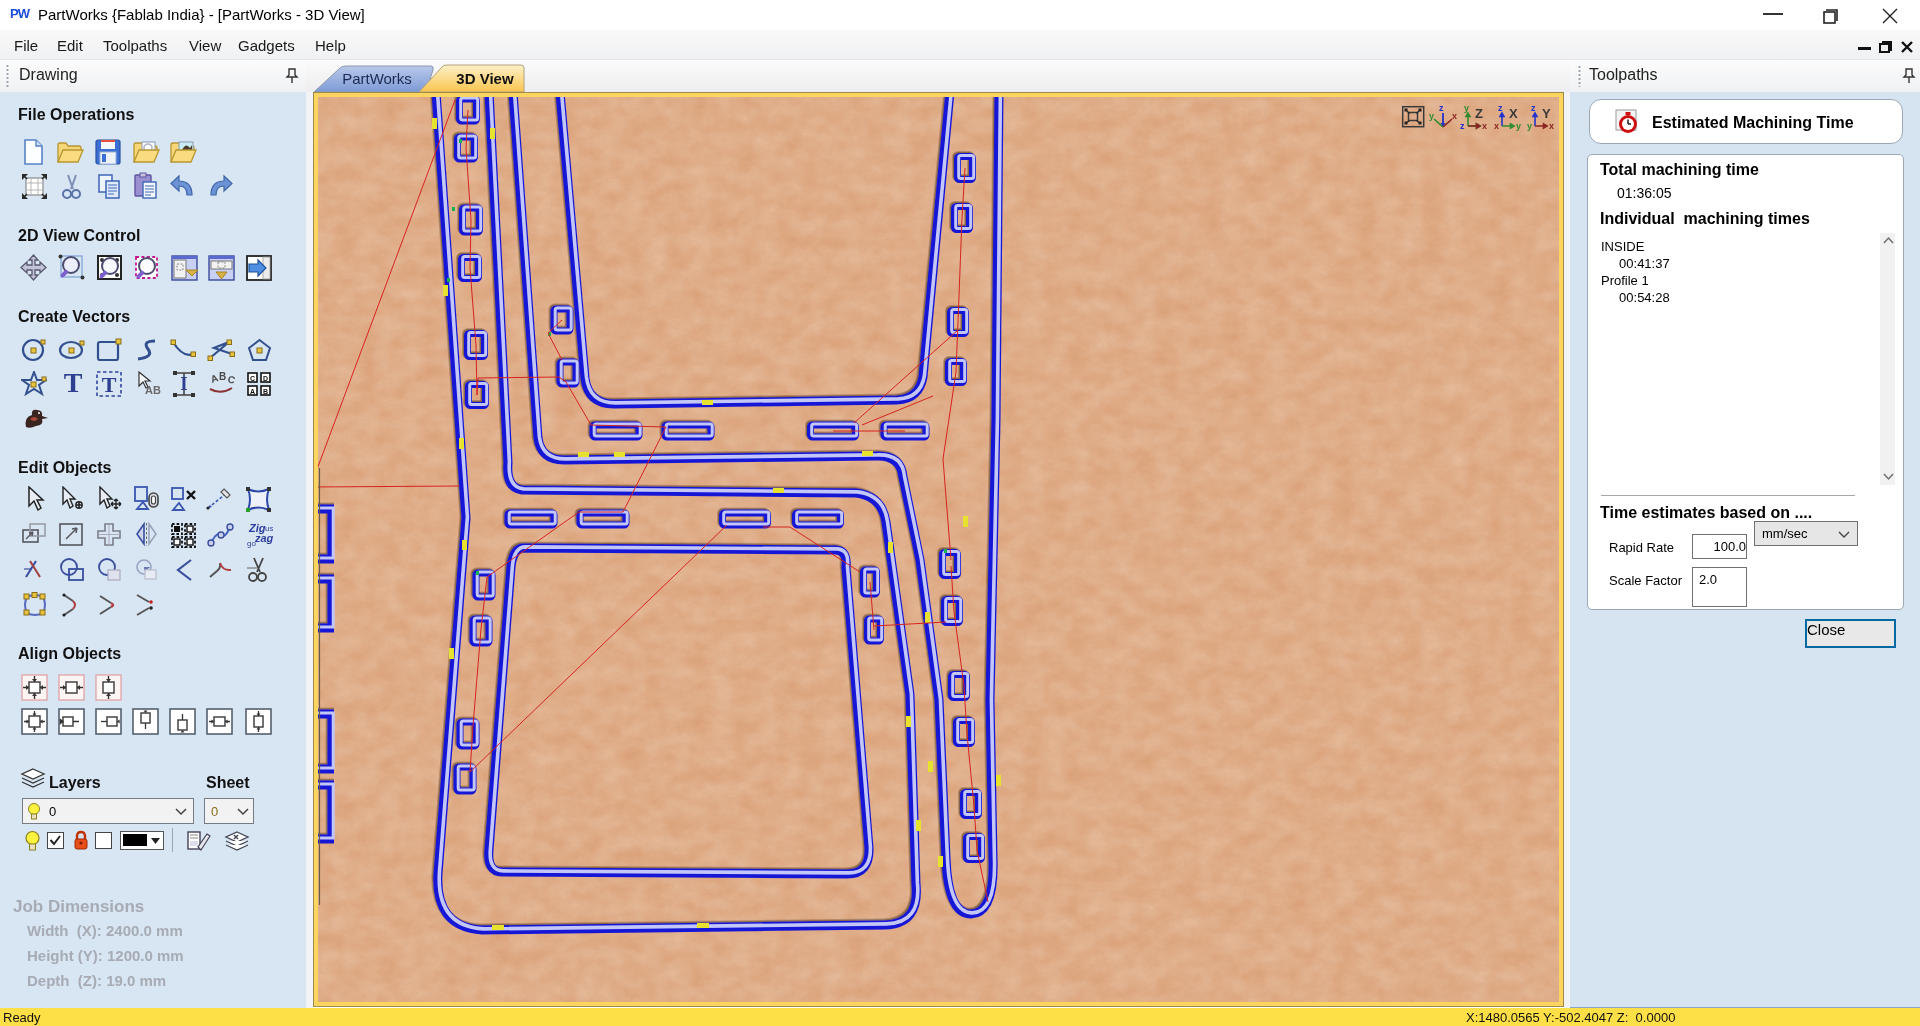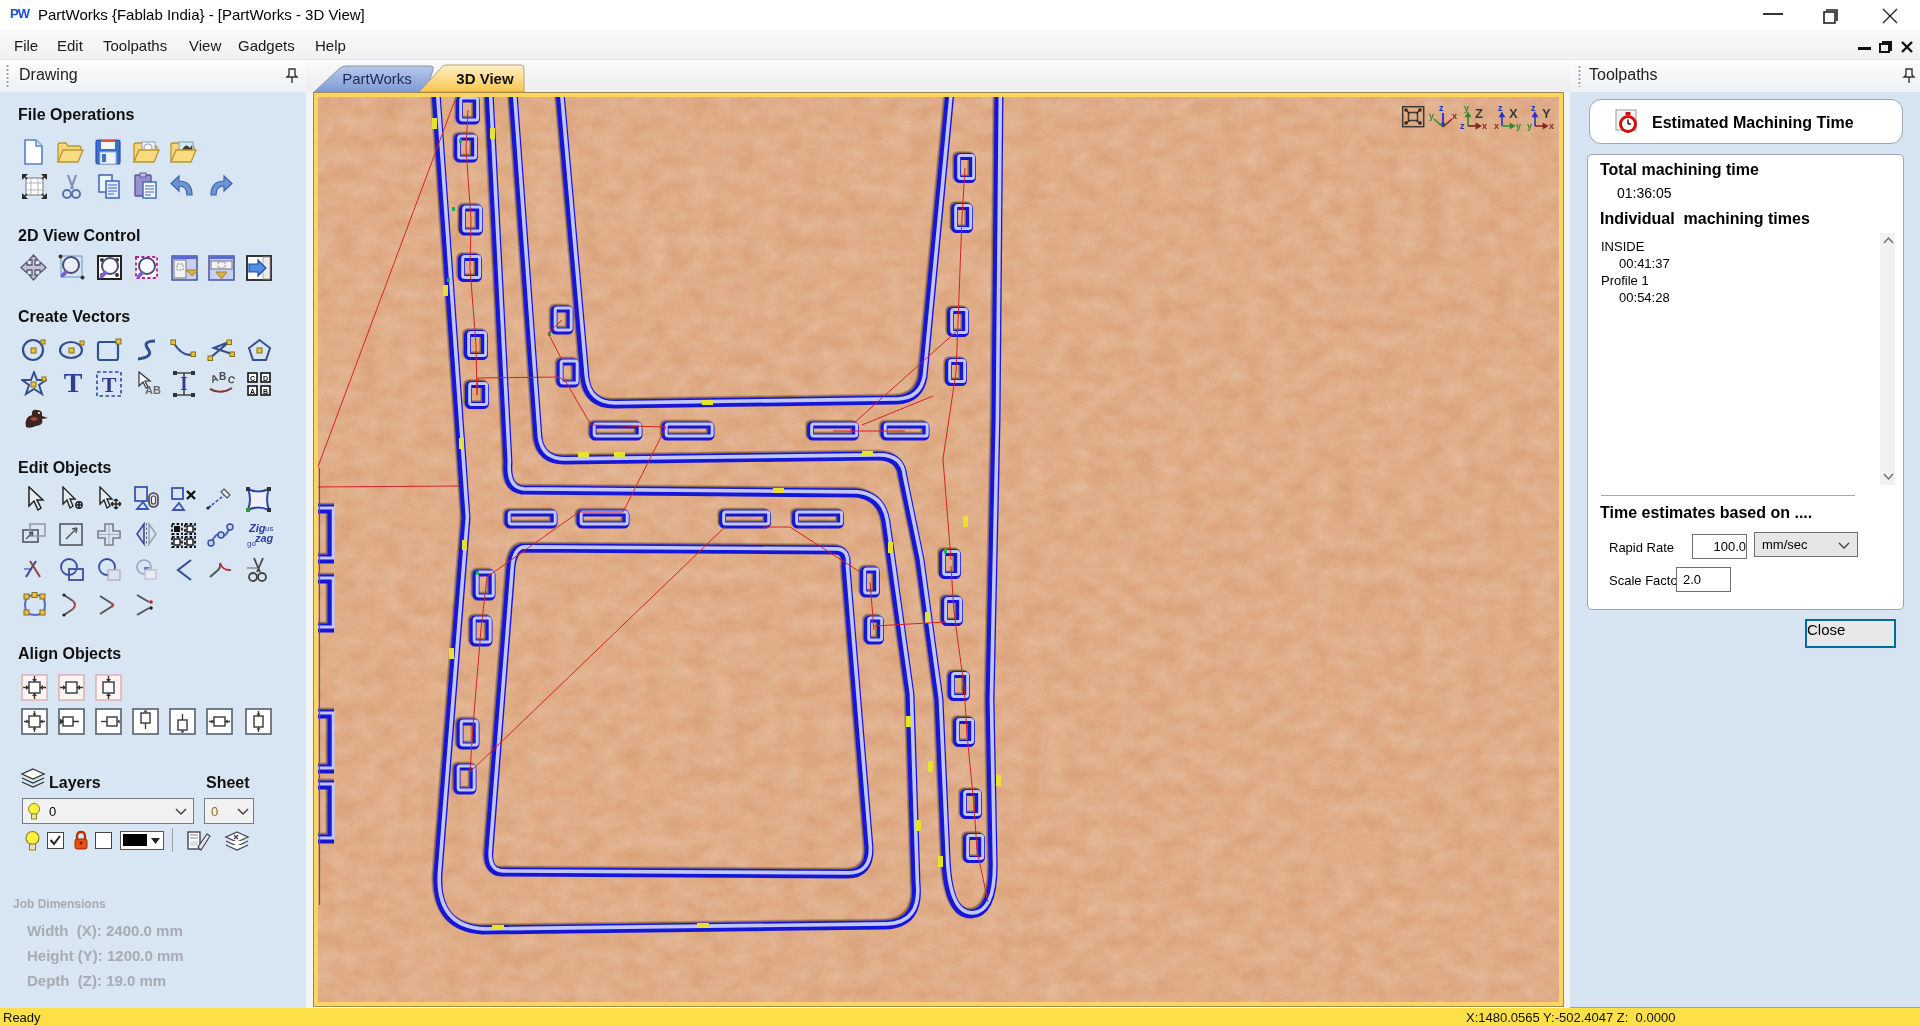--- a/index.html
+++ b/index.html
@@ -610,21 +610,21 @@
 
 <svg class="abs" style="left:224px;top:830px;" width="26" height="23" viewBox="0 0 26 23">
       <g stroke="#445" stroke-width="1.3" fill="#fff">
         <path d="M13 2 L24 7 L13 12 L2 7 Z"></path>
         <path d="M2 11 L13 16 L24 11"></path>
         <path d="M2 15 L13 20 L24 15"></path>
       </g>
       <path d="M10 5 l4 4 M14 5 l-4 4" stroke="#445" stroke-width="1.4"></path>
     </svg>
 
-<div class="abs grey" style="left:13px;top:897px;font-size:12px;text-align:center;">Job Dimensions</div>
+<div class="abs grey" style="left:13px;top:897px;font-size:17px;text-align:center;">Job Dimensions</div>
 <div class="abs grey" style="left:27px;top:922px;font-size:15px;">Width&nbsp; (X): 2400.0 mm</div>
 <div class="abs grey" style="left:27px;top:947px;font-size:15px;">Height (Y): 1200.0 mm</div>
 <div class="abs grey" style="left:27px;top:972px;font-size:15px;">Depth&nbsp; (Z): 19.0 mm</div>
 
 <div class="abs" style="left:306px;top:92px;width:7px;height:916px;background:#f2f3f5;"></div>
 
 <div class="abs" style="left:313px;top:92px;width:1251px;height:915px;background:#fbd55f;border:1px solid #a08a4a;">
   <div class="abs" style="left:4px;top:4px;width:1241px;height:905px;background:#dfa47a;overflow:hidden;" id="mdf">
     <svg width="1241" height="905" viewBox="318 97 1241 905" style="position:absolute;left:0;top:0;">
       <defs>
@@ -900,28 +900,28 @@
       <svg width="17" height="17" style="position:absolute;bottom:0;">
             <path d="M4 6 L8.5 11 L13 6" fill="none" stroke="#707070" stroke-width="1.5"></path>
           </svg>
     </div>
 
     <div class="abs" style="left:13px;top:340px;width:254px;height:1px;background:#a8a8a8;"></div>
     <div class="abs bold" style="left:12px;top:349px;font-size:16px;">Time estimates based on ....</div>
 
     <div class="abs" style="left:21px;top:385px;font-size:13px;">Rapid Rate</div>
     <div class="abs" style="left:104px;top:379px;width:55px;height:25px;background:#fff;border:1px solid #707070;font-size:13px;padding:4px 0 0 6px;text-align:right;">100.0</div>
-    <div class="abs" style="left:166px;top:377px;width:104px;height:25px;background:#e6e6e6;border:1px solid #707070;font-size:13px;padding:4px 0 0 7px;">mm/sec
+    <div class="abs" style="left:166px;top:366px;width:104px;height:25px;background:#e6e6e6;border:1px solid #707070;font-size:13px;padding:4px 0 0 7px;">mm/sec
       <svg width="12" height="8" style="position:absolute;right:7px;top:9px;">
             <path d="M1 1 L6 6 L11 1" fill="none" stroke="#444" stroke-width="1.4"></path>
           </svg>
     </div>
 
     <div class="abs" style="left:21px;top:418px;font-size:13px;">Scale Factor</div>
-    <div class="abs" style="left:88px;top:412px;width:55px;height:25px;background:#fff;border:1px solid #707070;font-size:13px;padding:4px 0 0 6px;">2.0</div>
+    <div class="abs" style="left:104px;top:412px;width:55px;height:40px;background:#fff;border:1px solid #707070;font-size:13px;padding:4px 0 0 6px;">2.0</div>
   </div>
 
   <div class="abs" style="left:235px;top:527px;width:91px;height:29px;background:#e8e8e8;border:2px solid #0369a1;font-size:15px;text-align:left;">Close</div>
 </div>
 
 <div class="abs" style="left:0;top:1008px;width:1920px;height:18px;background:#fde047;">
   <div class="abs" style="left:3px;top:2px;font-size:13px;color:#111;">Ready</div>
   <div class="abs" style="left:1466px;top:2px;font-size:13px;color:#111;">X:1480.0565 Y:-502.4047 Z:&nbsp; 0.0000</div>
 </div>
 

